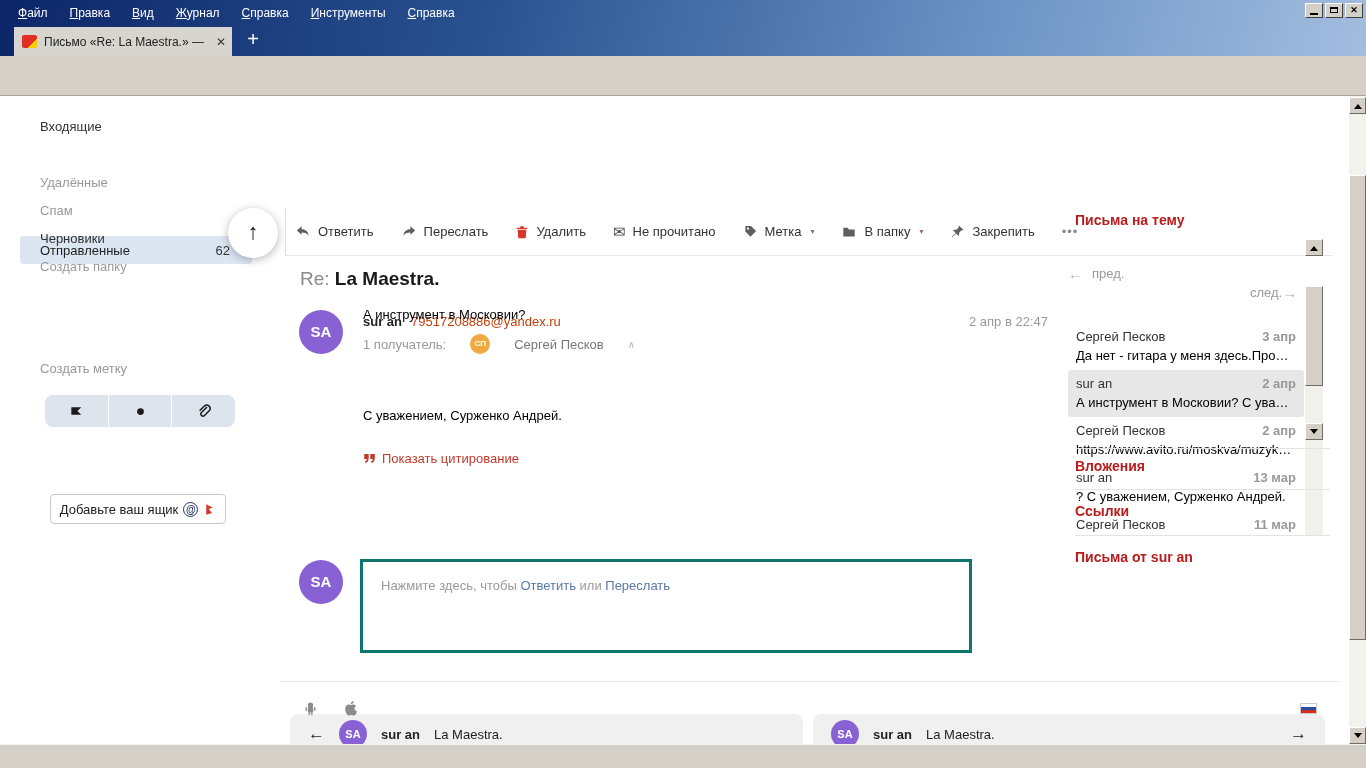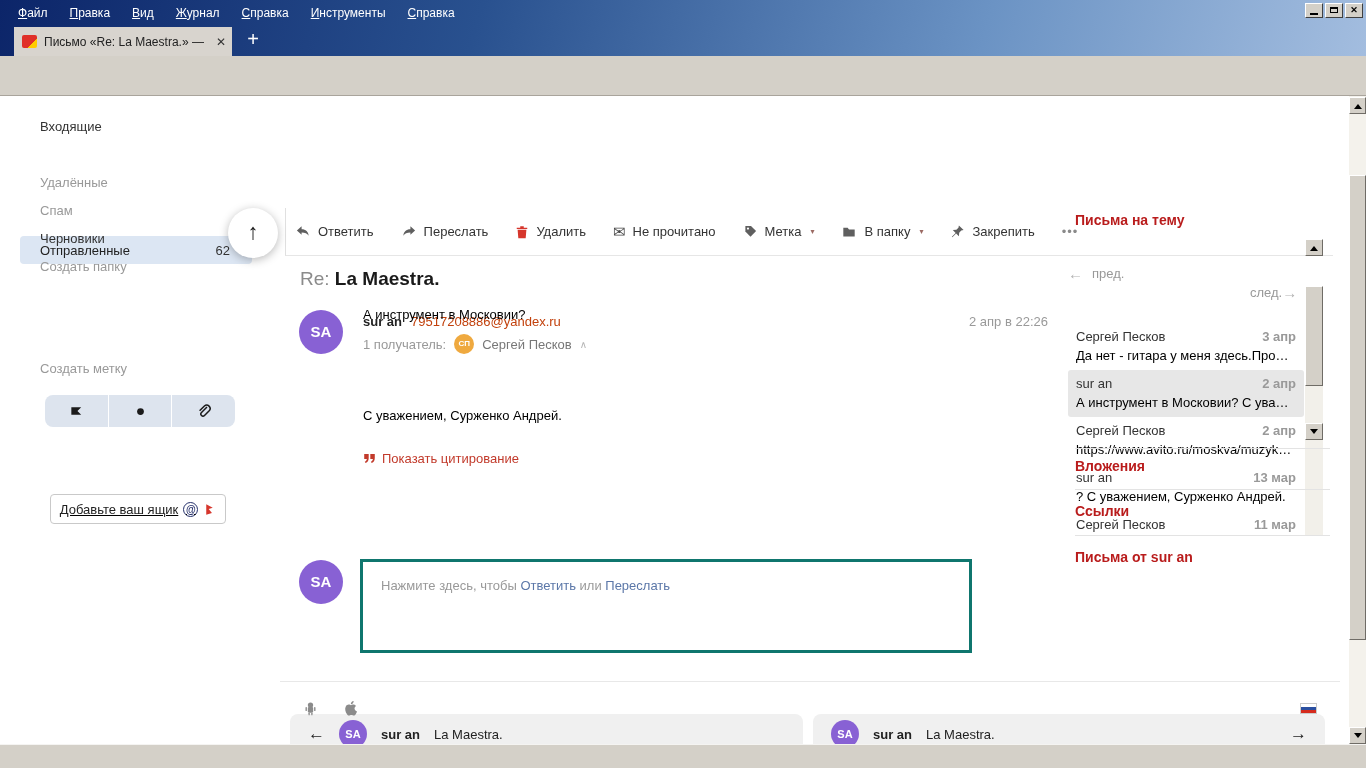--- a/index.html
+++ b/index.html
@@ -61,42 +61,42 @@
 
   
   .folder { position:absolute; left:40px; font-size:13px; color:#333; cursor:pointer; }
   .folder.dim { color:#999; }
   #folder-selected-row { left:20px; top:140px; width:232px; height:28px; background:#dce6f3; border-radius:4px; }
   #folder-selected-row .lbl { position:absolute; left:20px; top:7px; font-size:13px; color:#222; }
   #folder-selected-row .cnt { position:absolute; right:22px; top:7px; font-size:13px; color:#333; }
   #sidebar-iconrow { left:45px; top:299px; width:190px; height:32px; background:#dde4ee; border-radius:8px; display:flex; }
   #sidebar-iconrow .cell { flex:1; display:flex; align-items:center; justify-content:center; border-right:1px solid #fff; cursor:pointer; }
   #sidebar-iconrow .cell:last-child { border-right:none; }
-  #add-mailbox { left:50px; top:398px; width:176px; height:30px; background:#fff; border:1px solid #c9c9c9; border-radius:4px; display:flex; align-items:center; justify-content:center; gap:5px; cursor:pointer;text-decoration:underline; }
+  #add-mailbox { left:50px; top:398px; width:176px; height:30px; background:#fff; border:1px solid #c9c9c9; border-radius:4px; display:flex; align-items:center; justify-content:center; gap:5px; cursor:pointer; }
   #add-mailbox .txt { font-size:13px; color:#222; }
   .at-icon { width:15px; height:15px; border:1.5px solid #25306b; border-radius:50%; color:#25306b; font-size:10px; font-weight:bold; text-align:center; line-height:13px; }
   #scrolltop-btn { left:228px; top:112px; width:50px; height:50px; border-radius:50%; background:#fff; box-shadow:0 2px 10px rgba(0,0,0,.28); text-align:center; line-height:48px; font-size:22px; color:#1a1a1a; cursor:pointer; z-index:5; }
 
   
   #msg-toolbar { left:285px; top:112px; width:1048px; height:48px; border-left:1px solid #e0e0e0; border-bottom:1px solid #e6e6e6; display:flex; align-items:center; padding-left:9px; gap:27px; }
   .tb-btn { display:flex; align-items:center; gap:7px; font-size:13px; color:#333; cursor:pointer; white-space:nowrap; }
   .tb-btn svg { display:block; }
   .caret { font-size:8px; color:#9b6a63; margin-left:2px; }
 
   
   #subject { left:300px; top:172px; font-size:19px; }
   #subject .pre { color:#8b8b8b; }
   #subject .subj { color:#1a1a1a; font-weight:bold; }
   .avatar { border-radius:50%; background:#8861d4; color:#fff; text-align:center; font-weight:bold; }
   #msg-avatar { left:299px; top:214px; width:44px; height:44px; font-size:15px; line-height:44px; }
   #msg-fromline { left:363px; top:218px; display:flex; align-items:baseline; gap:9px; }
   #msg-fromline .name { font-size:13px; font-weight:bold; color:#222; }
   #msg-fromline .email { font-size:13px; color:#c2410c; }
   #msg-date { top:218px; left:958px; width:90px; text-align:right; font-size:13px; color:#999; }
-  #msg-rcptline { left:363px; top:238px; display:flex; align-items:center; gap:8px; }
+  #msg-rcptline { left:363px; top:238px; display:flex; align-items:center; gap:24px; }
   #msg-rcptline .dim { font-size:13px; color:#999; }
   #rcpt-avatar { width:20px; height:20px; border-radius:50%; background:#efa93f; color:#fff; font-size:8px; font-weight:bold; text-align:center; line-height:20px; }
   #msg-rcptline .rname { font-size:13px; color:#777; cursor:pointer; }
   #msg-rcptline .chev { font-size:10px; color:#b5b5b5; }
   .bodyline { position:absolute; left:363px; font-size:13px; color:#000; }
   #quote-toggle { left:363px; top:355px; display:flex; align-items:center; gap:6px; color:#c23a2b; font-size:13px; cursor:pointer; }
 
   
   #reply-avatar { left:299px; top:464px; width:44px; height:44px; font-size:15px; line-height:44px; }
   #reply-box { left:360px; top:463px; width:612px; height:94px; border:3px solid #0f766e; background:#fff; padding:16px 18px; font-size:13px; color:#999; cursor:text; }
@@ -300,21 +300,21 @@
       <span class="tb-btn" style="color:#8a8a8a;letter-spacing:1px">•••</span>
     </div>
 
     <div id="subject" class="abs"><span class="pre">Re: </span><span class="subj">La Maestra.</span></div>
 
     <div id="msg-avatar" class="abs avatar">SA</div>
     <div id="msg-fromline" class="abs">
       <span class="name">sur an</span>
       <span class="email">79517208886@yandex.ru</span>
     </div>
-    <div id="msg-date" class="abs">2 апр в 22:26</div>
+    <div id="msg-date" class="abs">2 апр в 22:47</div>
     <div id="msg-rcptline" class="abs">
       <span class="dim">1 получатель:</span>
       <span id="rcpt-avatar">СП</span>
       <span class="rname">Сергей Песков</span>
       <span class="chev">∧</span>
     </div>
 
     <div class="bodyline" style="top:211px">А инструмент в Московии?</div>
     <div id="quote-toggle" class="abs">
       <svg width="13" height="11" viewBox="0 0 16 13">

